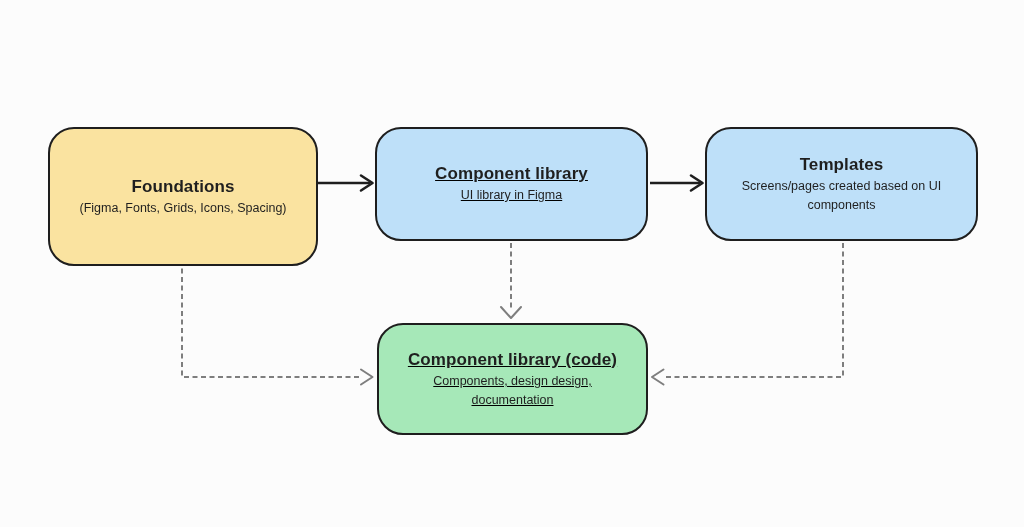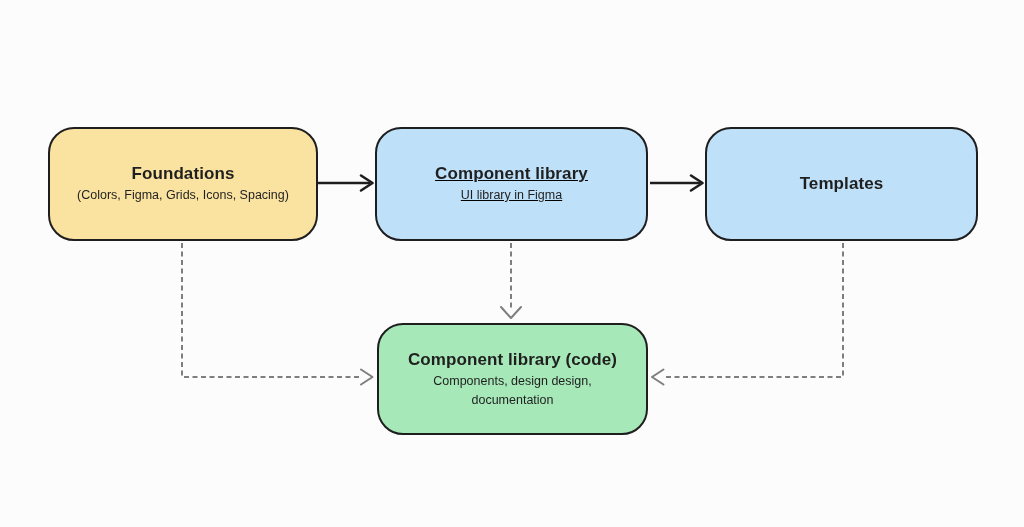--- a/index.html
+++ b/index.html
@@ -70,24 +70,24 @@
     line-height: 1.25;
     letter-spacing: 0.1px;
   }
   .node-subtitle {
     font-size: 12.5px;
     color: var(--text, #1f1f1f);
     line-height: 1.5;
     margin-top: 2px;
   }
   
-  .node--foundations        { left: 48px;  top: 127px; width: 270px; height: 114px; }
+  .node--foundations        { left: 48px;  top: 127px; width: 270px; height: 139px; }
   .node--component-library  { left: 375px; top: 127px; width: 273px; height: 114px; text-decoration: underline; }
   .node--templates          { left: 705px; top: 127px; width: 273px; height: 114px; }
-  .node--component-library-code { left: 377px; top: 323px; width: 271px; height: 112px; }
+  .node--component-library-code { left: 377px; top: 323px; width: 271px; height: 112px; text-decoration: underline; }
 </style>
 </head>
 <body>
 
 <div class="canvas">
 
   <svg class="edges" width="1024" height="527" viewBox="0 0 1024 527">
 
     <g>
       <path class="edge-solid" d="M318 183 H370"></path>
@@ -110,30 +110,31 @@
     </g>
 
     <g>
       <path class="edge-dashed" d="M843 243 V377 H663"></path>
       <polyline class="head-dashed" points="663.5,369.5 652,377 663.5,384.5"></polyline>
     </g>
   </svg>
 
   <div class="node node--yellow node--foundations">
     <div class="node-title">Foundations</div>
-    <div class="node-subtitle">(Colors, Figma, Grids, Icons, Spacing)</div>
+    <div class="node-subtitle">(Figma, Fonts, Grids, Icons, Spacing)</div>
   </div>
 
   <div class="node node--blue node--component-library">
     <div class="node-title">Component library</div>
     <div class="node-subtitle">UI library in Figma</div>
   </div>
 
   <div class="node node--blue node--templates">
     <div class="node-title">Templates</div>
+    <div class="node-subtitle">Screens/pages created based on UI components</div>
   </div>
 
   <div class="node node--green node--component-library-code">
     <div class="node-title">Component library (code)</div>
     <div class="node-subtitle">Components, design design, documentation</div>
   </div>
 
 </div>
 
 </body></html>

